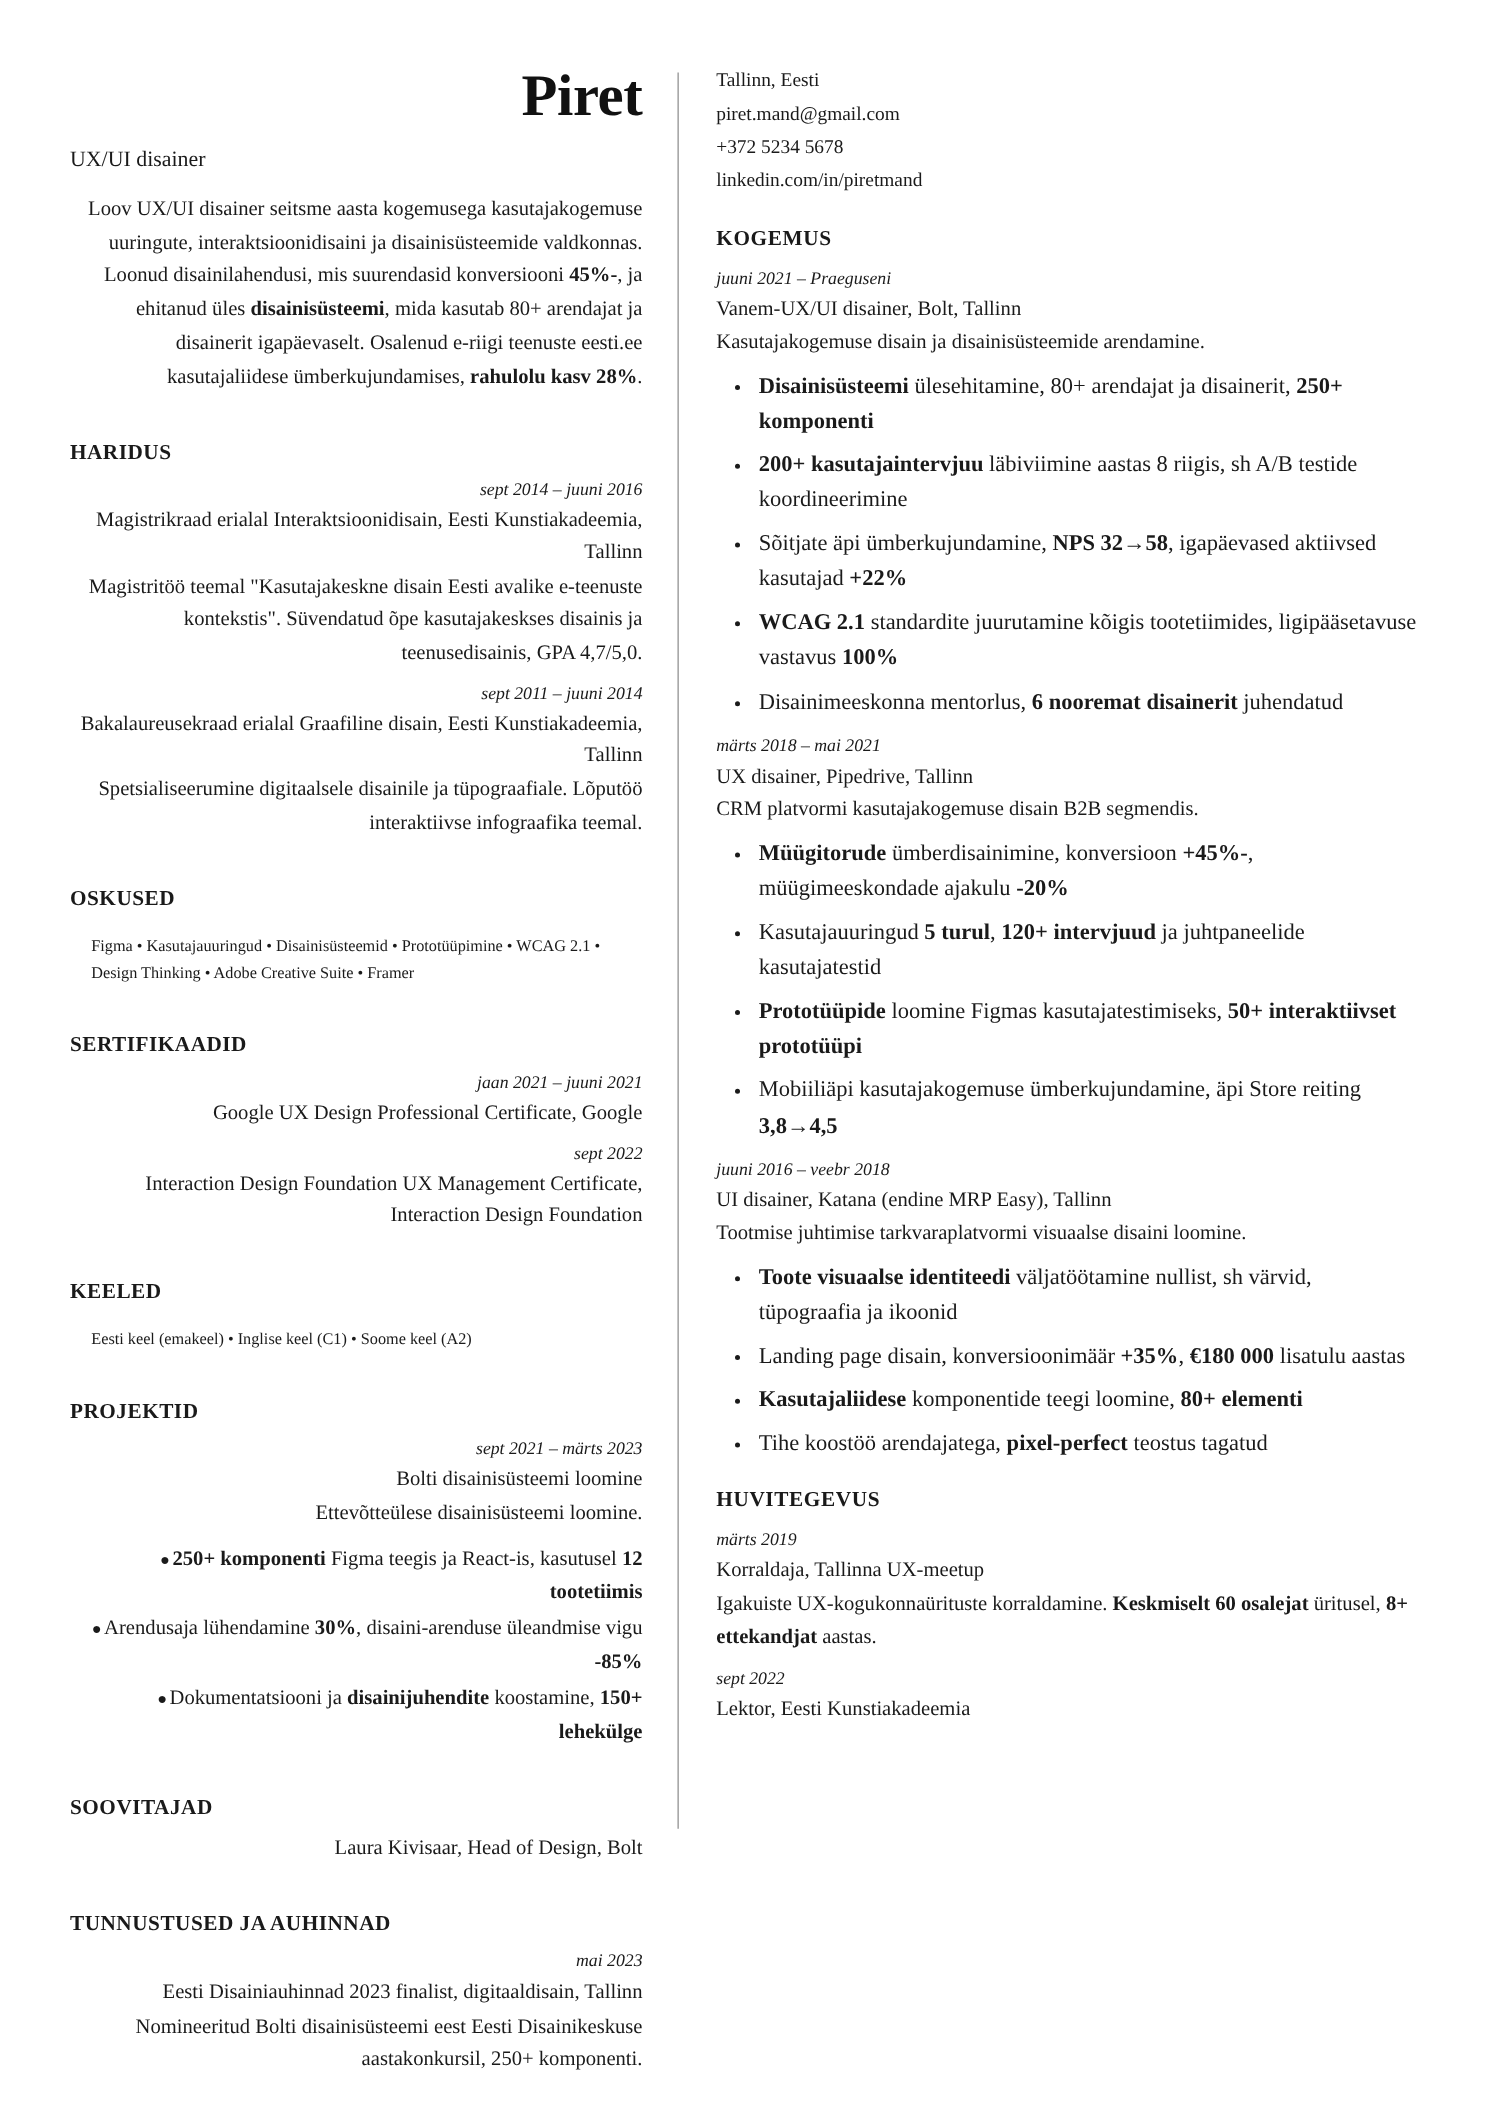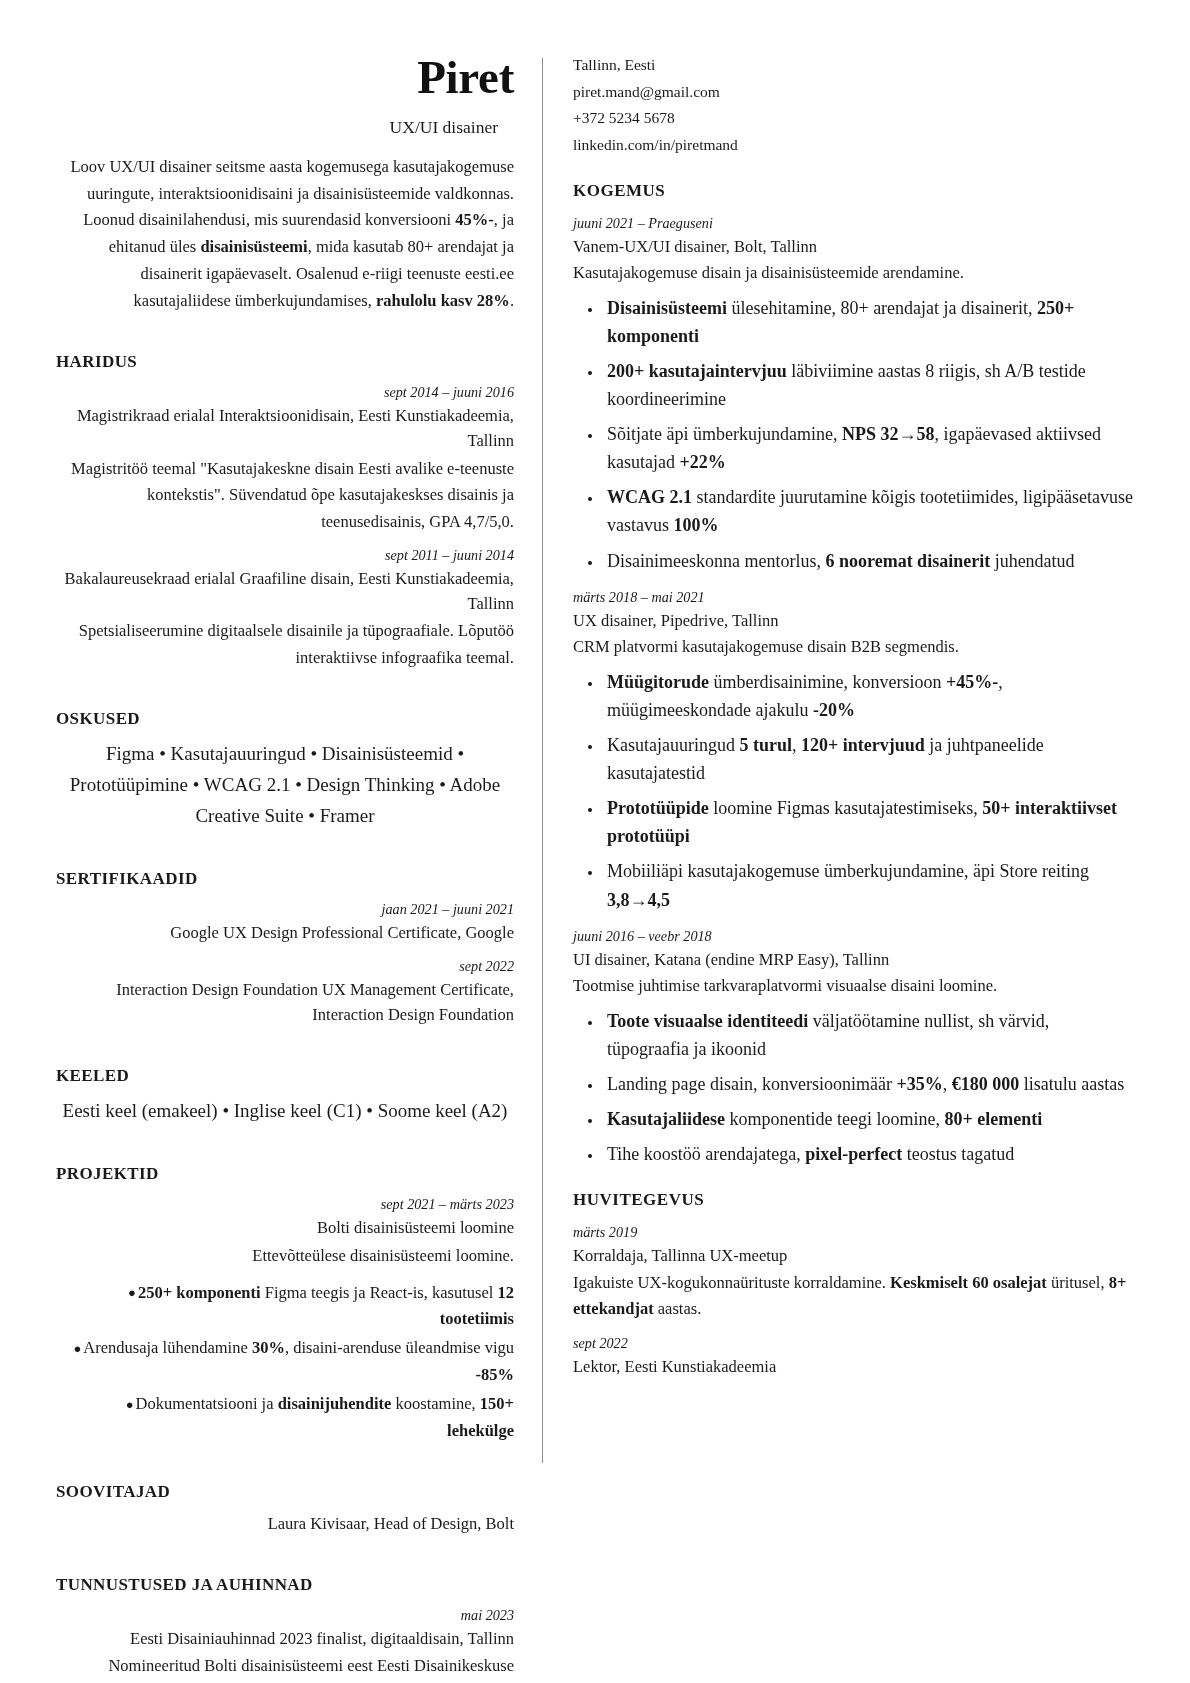--- a/index.html
+++ b/index.html
@@ -38,21 +38,21 @@
     letter-spacing: -0.3px;
     margin: 0 0 14px 0;
     text-align: right;
     color: #111;
   }
   .name .ln { display: block; }
   .headline {
     font-size: 17.5px;
     line-height: 1.35;
     margin: 10px 16px 14px 0;
-    text-align: right;
+    text-align: left;
   }
   .summary {
     font-size: 16.5px;
     line-height: 1.62;
     text-align: right;
     margin: 0 0 6px 0;
   }
   .sec-title {
     font-size: 17px;
     font-weight: bold;
@@ -72,24 +72,24 @@
     text-align: right;
     margin: 0 0 2px 0;
   }
   .entry-desc {
     font-size: 16.5px;
     line-height: 1.6;
     text-align: right;
     margin: 0 0 2px 0;
   }
   .inline-list {
-    font-size: 19px;
+    font-size: 13px;
     line-height: 1.62;
-    text-align: center;
-    margin: 0;
+    text-align: left;
+    margin: 17px;
   }
   .left-bullets {
     list-style: none;
     margin: 10px 0 0 0;
     padding: 0;
   }
   .left-bullets li {
     font-size: 16.5px;
     line-height: 1.6;
     text-align: right;

